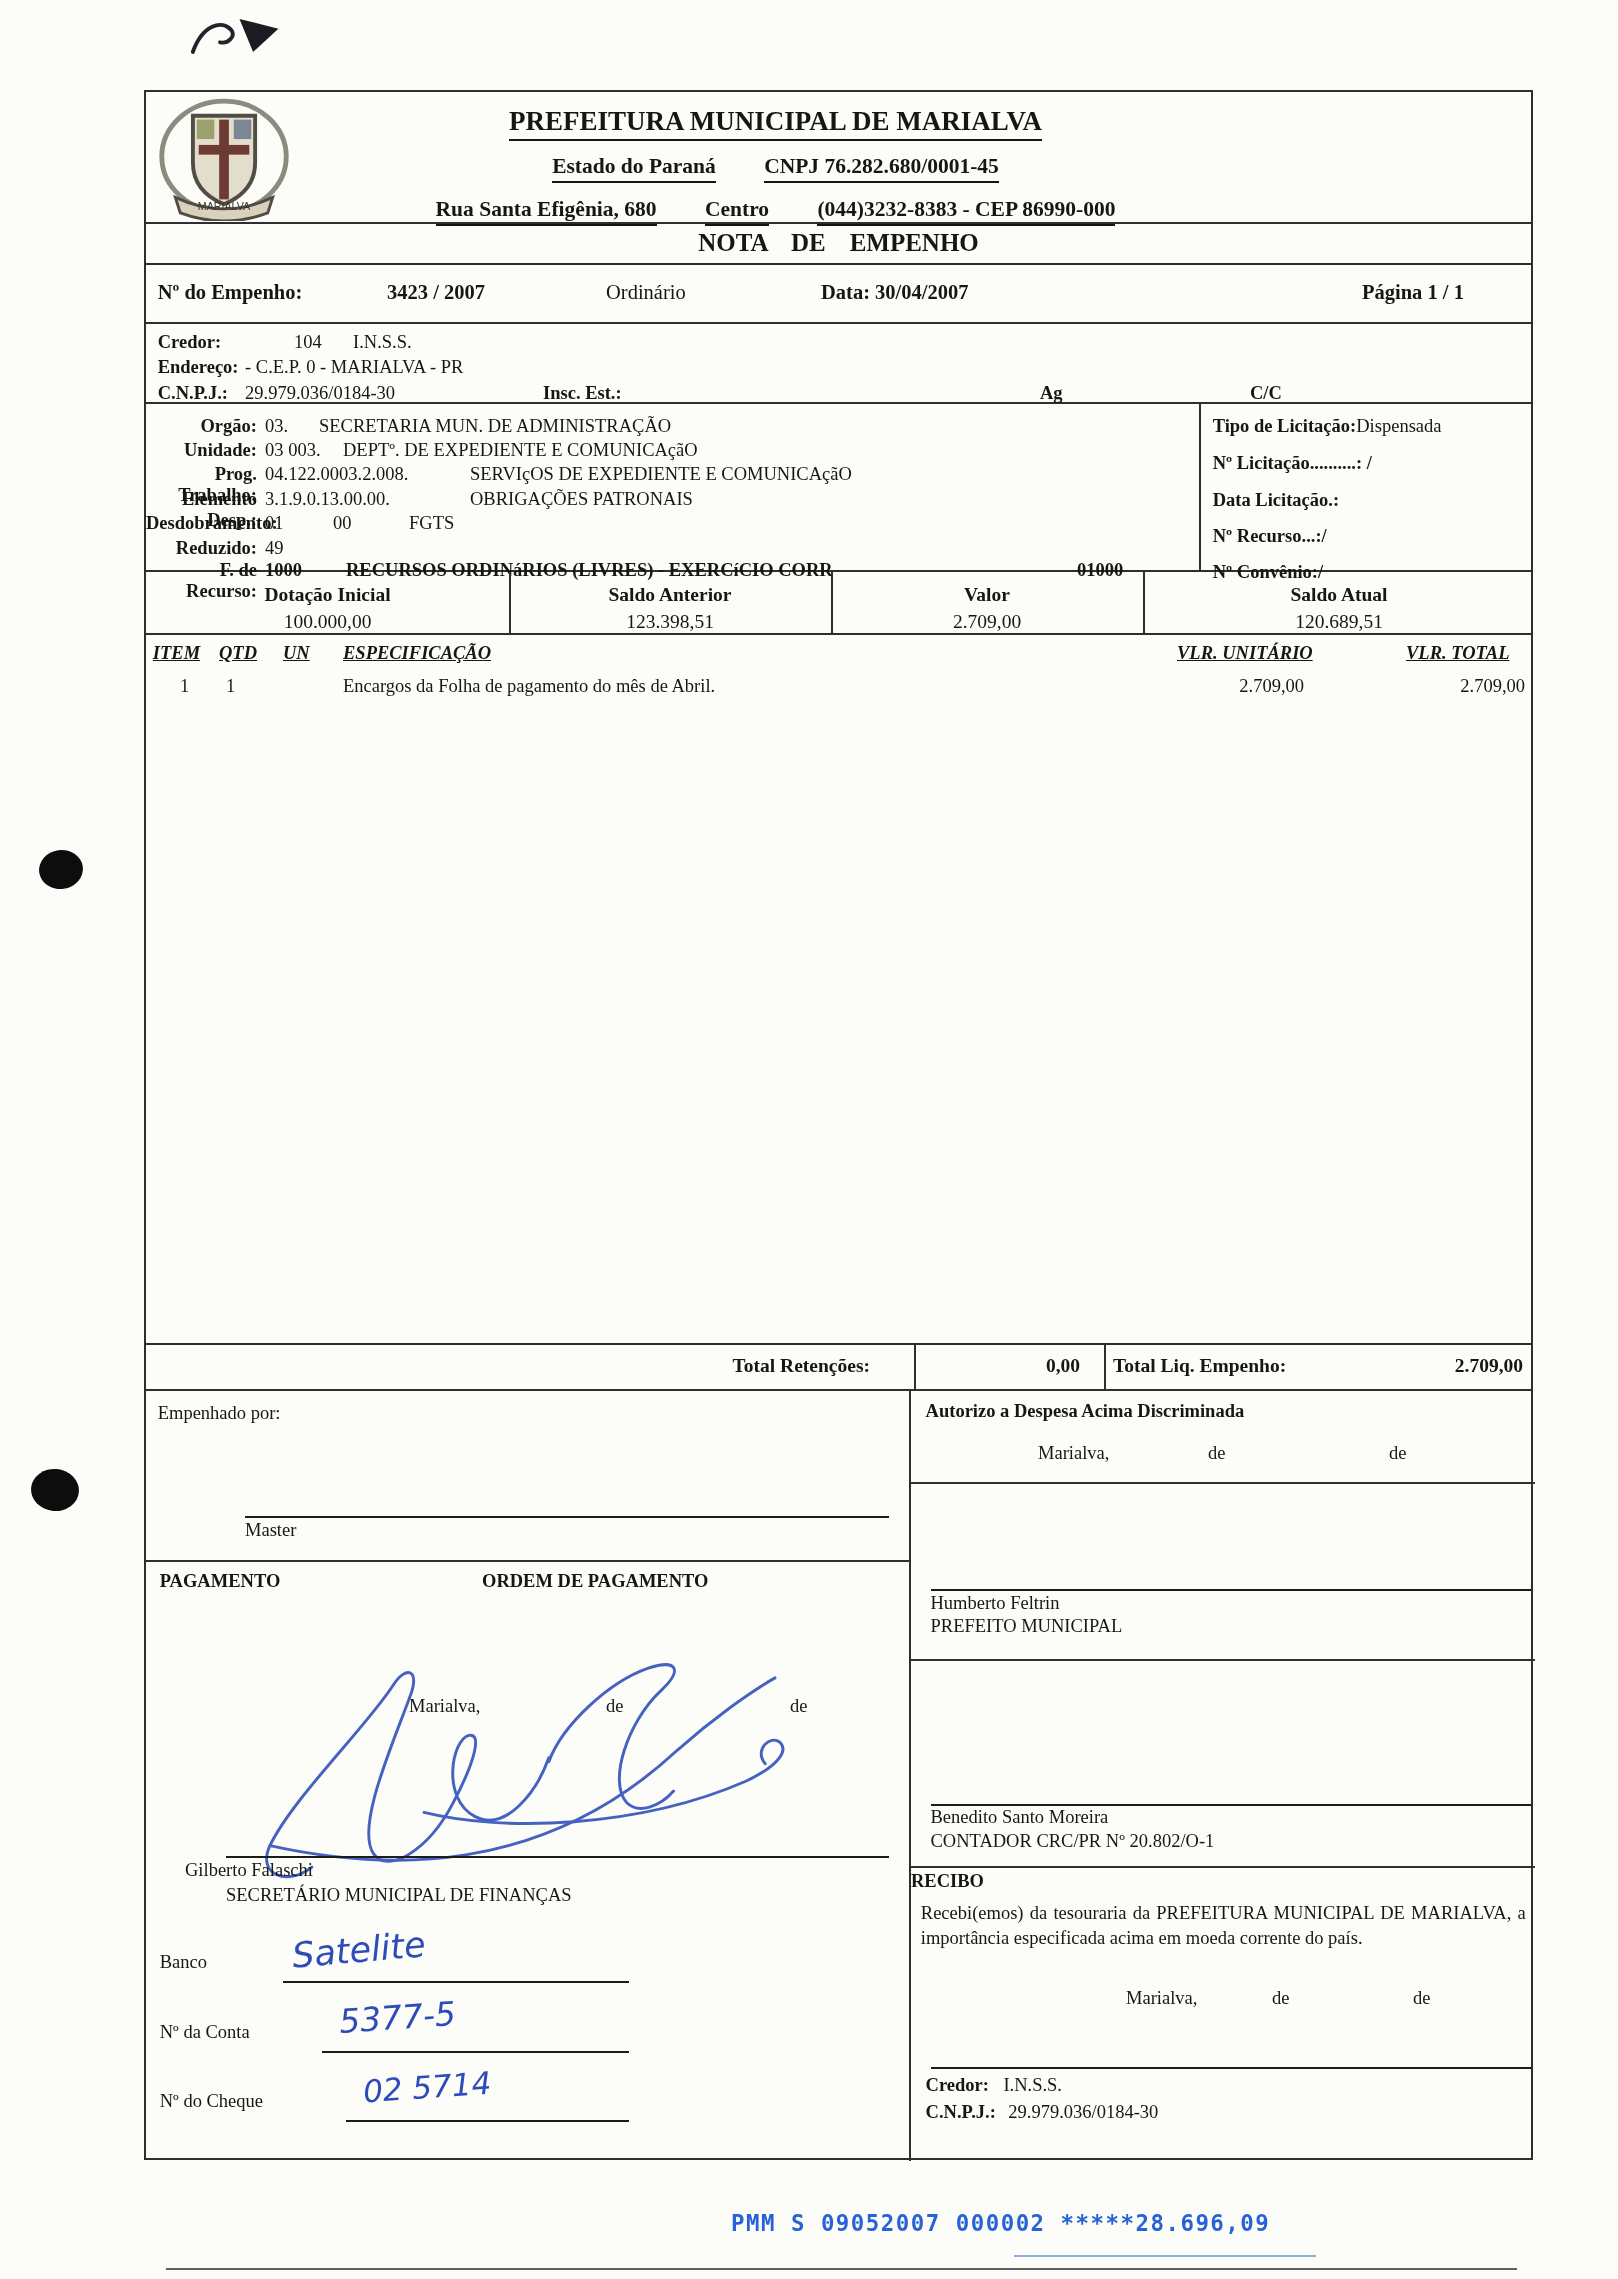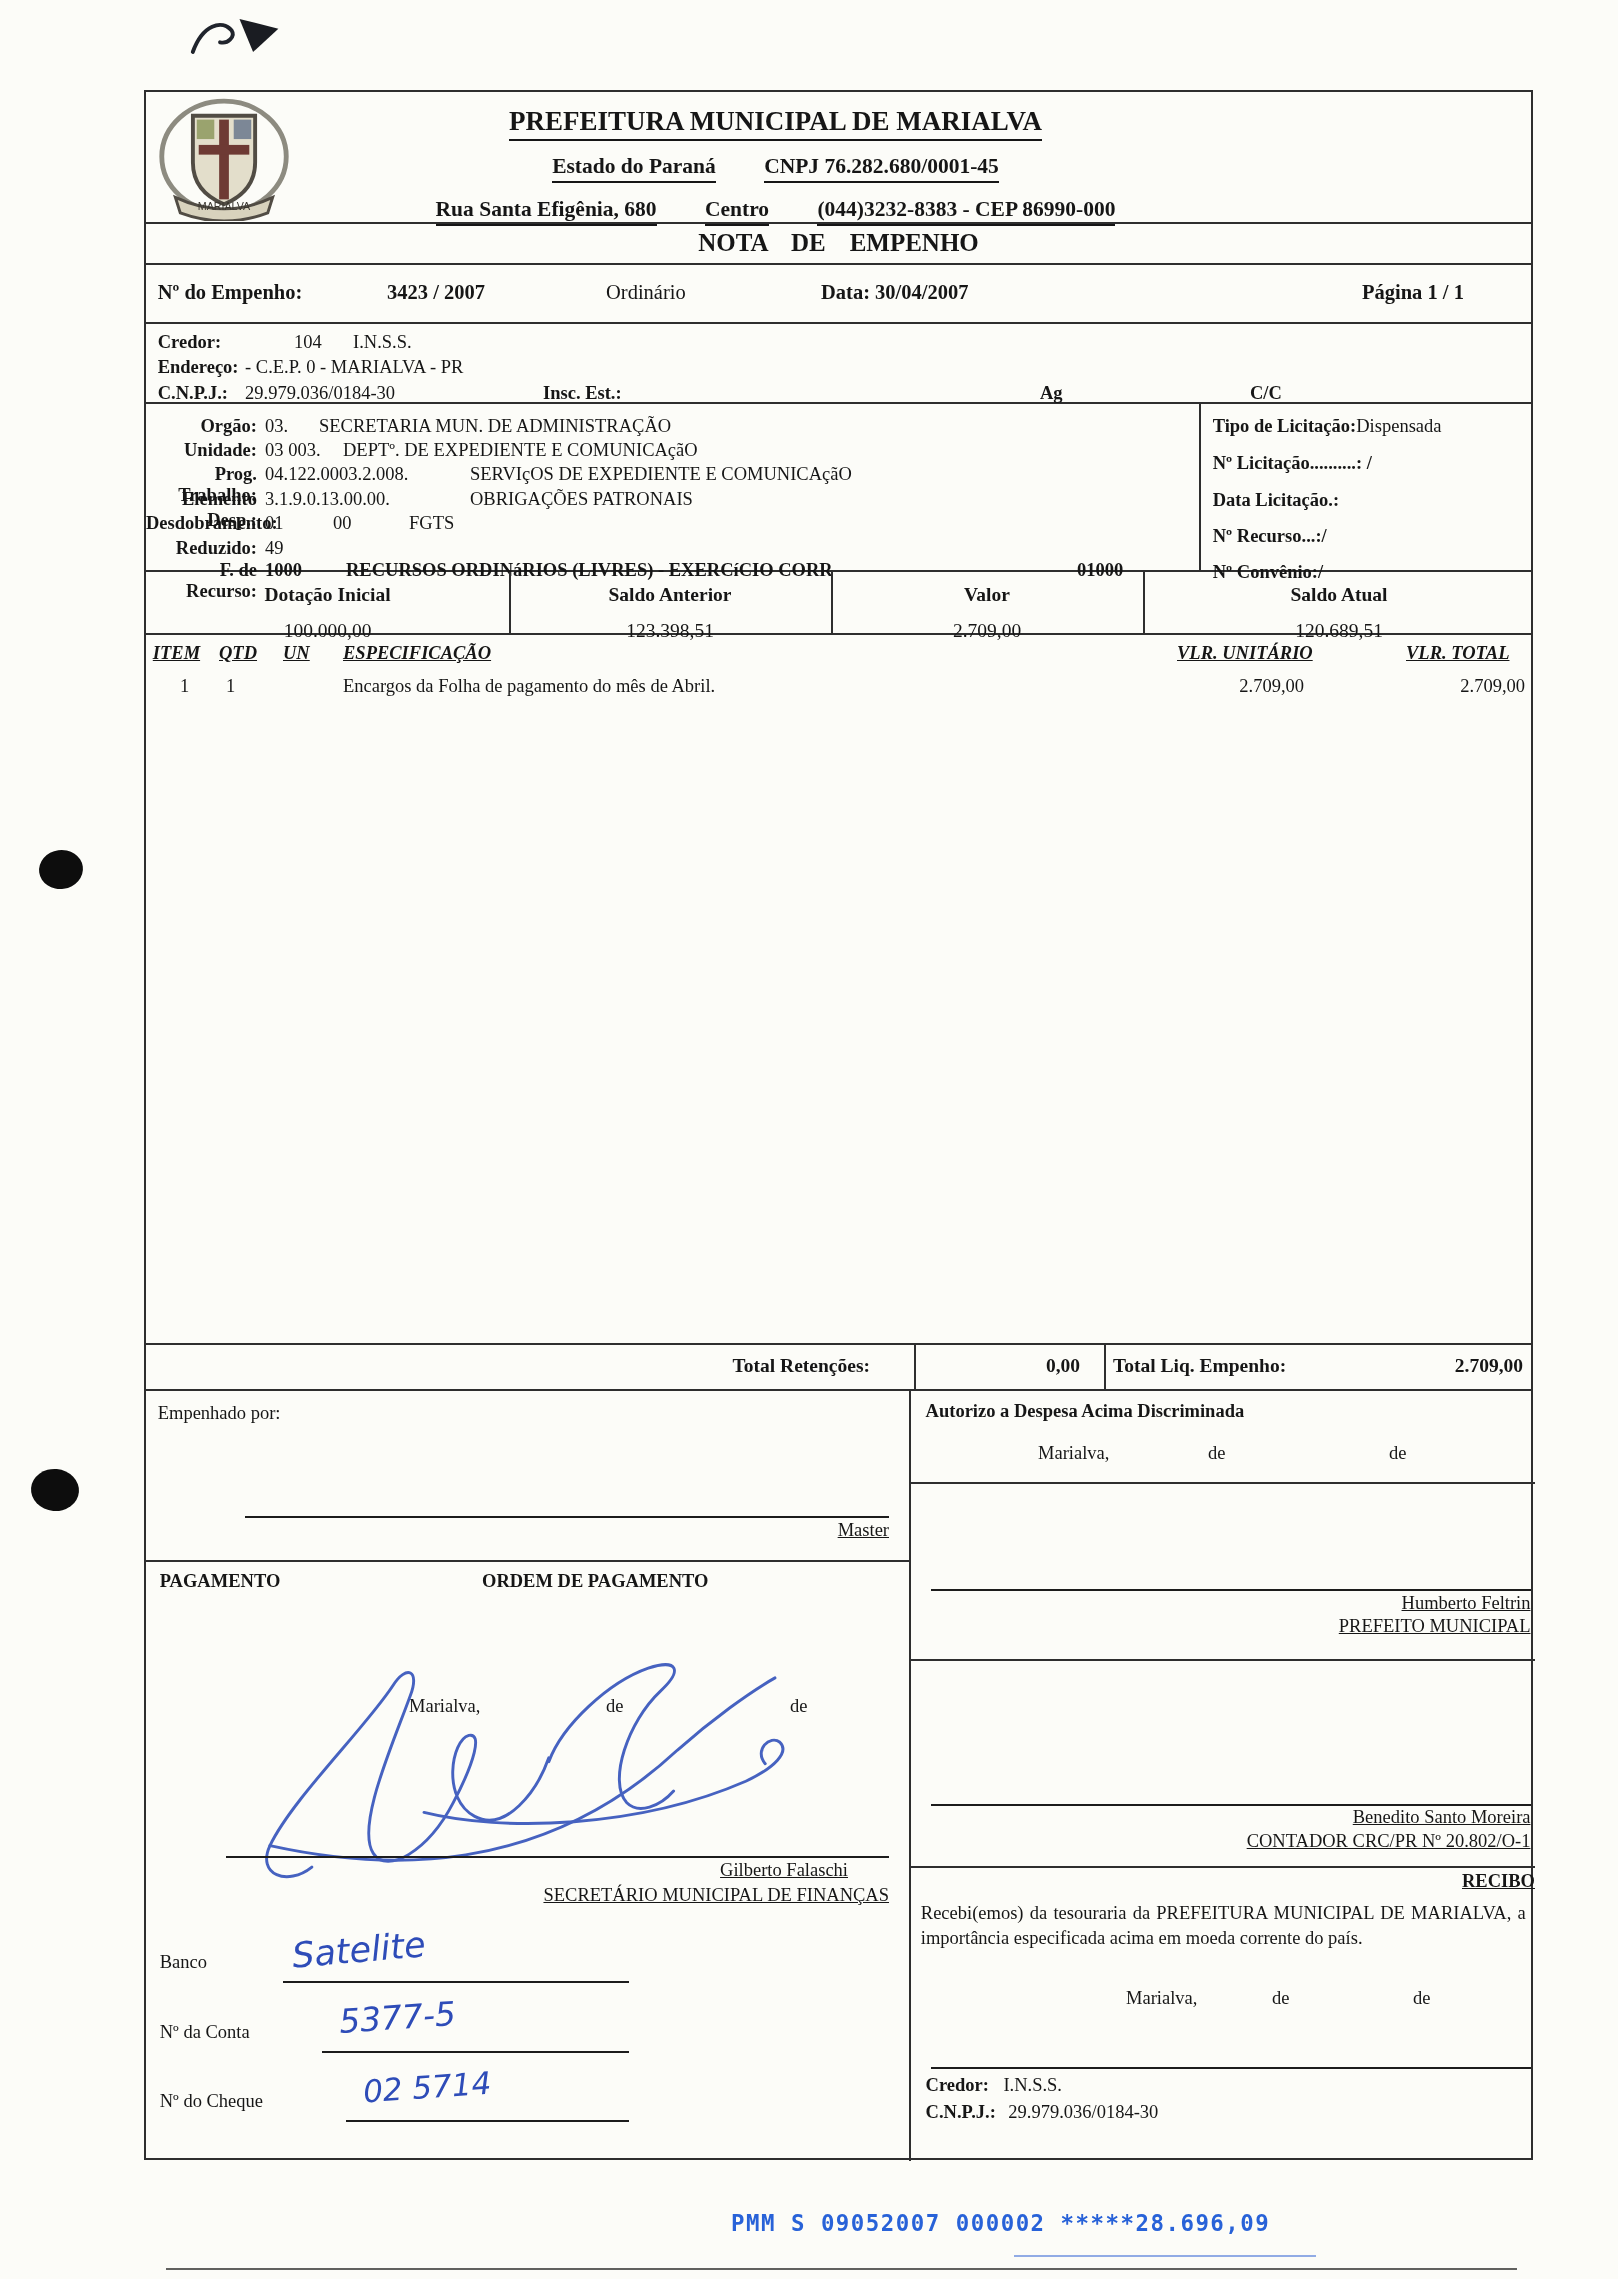--- a/index.html
+++ b/index.html
@@ -27,36 +27,36 @@
   .cls-row{position:absolute;left:0;width:1053px;height:23.4px;}
   .cls-lbl{position:absolute;left:0px;width:111px;text-align:right;font-weight:bold;}
   .cls-code{position:absolute;left:119px;}
   .cls-desc{position:absolute;}
   .lic-box{position:absolute;left:1053px;top:0;width:334px;height:100%;border-left:2px solid #2e2e2e;}
   .lic-item{position:absolute;left:11.7px;white-space:nowrap;}
   
   .sec-dot{height:63px;font-size:19.5px;}
   .dot-cell{position:absolute;top:0;height:100%;text-align:center;}
   .dot-h{margin-top:12px;font-weight:bold;}
-  .dot-v{margin-top:14px;}
+  .dot-v{margin-top:5px;}
   .dot-div{position:absolute;top:0;width:0;height:100%;border-left:2px solid #2e2e2e;}
   
   .sec-itens{height:710px;font-size:18.5px;}
   .it-h{position:absolute;top:7.8px;font-style:italic;font-weight:bold;text-decoration:underline;}
   .it-c{position:absolute;top:41px;}
   
   .sec-tot{height:46px;font-size:19.5px;font-weight:bold;}
   .tot-div{position:absolute;top:0;width:0;height:100%;border-left:2px solid #2e2e2e;}
   
   .sec-rod{height:770px;border-bottom:none;font-size:18.5px;}
   .rod-left{position:absolute;left:0;top:0;width:763px;height:100%;}
   .rod-right{position:absolute;left:763px;top:0;width:626px;height:100%;border-left:2px solid #2e2e2e;}
   .hline{position:absolute;border-top:2px solid #2e2e2e;}
   .sigline{position:absolute;border-top:2px solid #1c1c1c;}
-  .ctr{text-align:right;text-decoration:underline;}
+  .ctr{text-align:left;}
   .hand{font-family:"DejaVu Sans", sans-serif;font-style:italic;color:#2e4cb8;white-space:nowrap;}
   .stamp{position:absolute;left:731px;top:2210px;font-family:"DejaVu Sans Mono", monospace;
          font-weight:bold;font-size:22.4px;letter-spacing:1.5px;color:#2862d8;white-space:nowrap;}
   .stamp-ul{position:absolute;left:1014px;top:2255px;width:302px;border-top:2px solid #4a74d8;opacity:.6;}
   .bottom-edge{position:absolute;left:166px;top:2268px;width:1351px;border-top:2.9px solid #3a3a38;opacity:.8;}
   .hole{position:absolute;background:#0d0d0d;border-radius:50%;}
   .hole1{left:39px;top:850px;width:44px;height:39px;transform:rotate(-8deg);}
   .hole2{left:31px;top:1469px;width:48px;height:42px;transform:rotate(5deg);}
 </style>
 </head>

